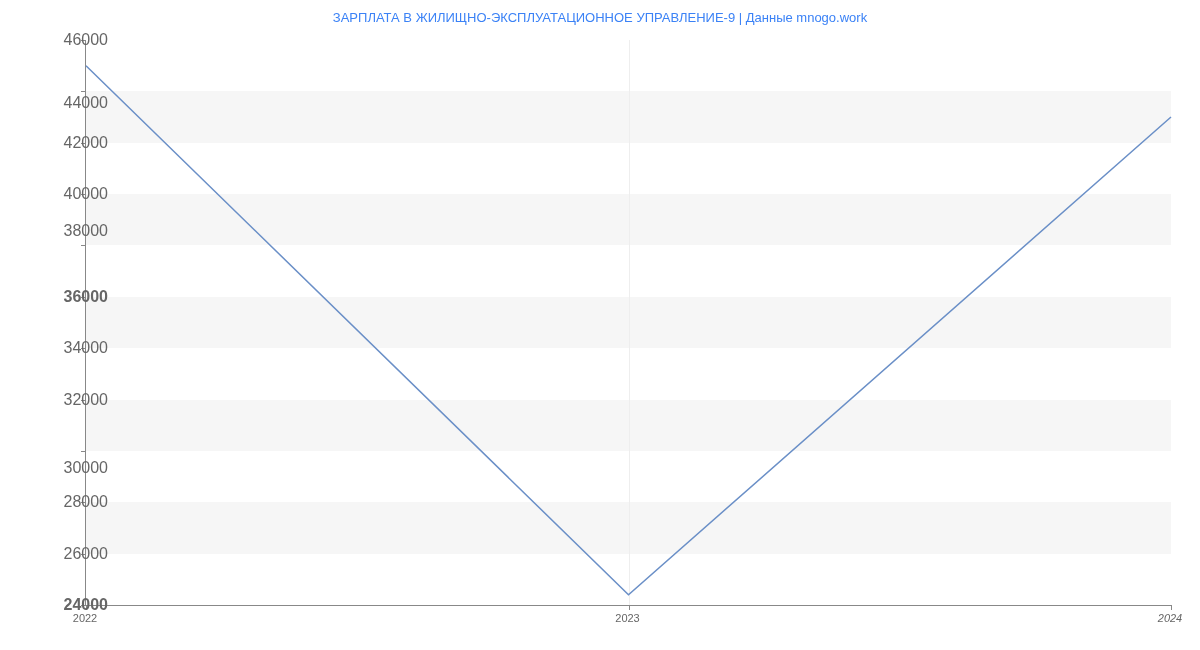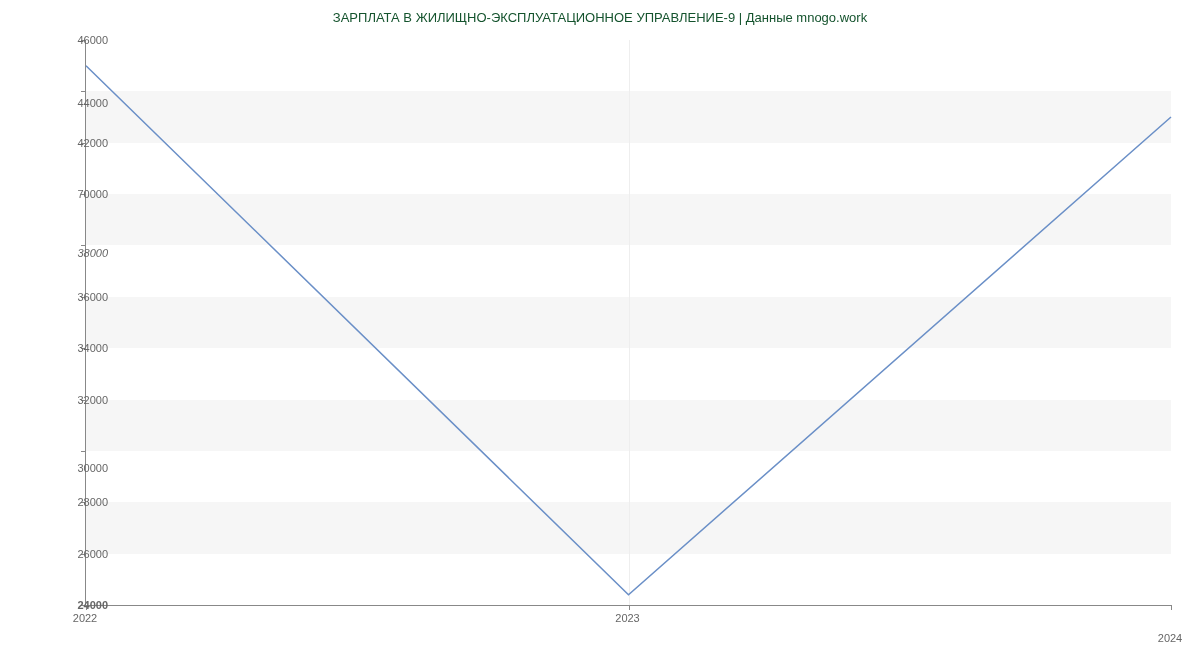--- a/index.html
+++ b/index.html
@@ -7,21 +7,21 @@
     padding: 0;
     font-family: Arial, sans-serif;
     background: #fff;
     width: 1200px;
     height: 650px;
     position: relative;
   }
   .title {
     text-align: center;
     font-size: 13px;
-    color: #14532d;
+    color: #3b82f6;
     padding-top: 10px;
     padding-bottom: 10px;
   }
   .chart-container {
     position: absolute;
     left: 85px;
     top: 40px;
     width: 1085px;
     height: 565px;
   }
@@ -38,21 +38,21 @@
     position: absolute;
     left: 0;
     width: 100%;
     background: #f6f6f6;
   }
   .y-tick-label {
     position: absolute;
     right: 1092px;
     width: 50px;
     text-align: right;
-    font-size: 11px;
+    font-size: 16px;
     color: #666;
     transform: translateY(-50%);
   }
   .y-tick-mark {
     position: absolute;
     left: -5px;
     width: 5px;
     height: 1px;
     background: #888;
   }
@@ -119,21 +119,21 @@
       <div class="x-tick-mark" style="left: 1085px;"></div>
     </div>
 </div>
 
 <div class="y-tick-label" style="top: 605px; font-weight: bold;">24000</div>
 <div class="y-tick-label" style="top: 553.636px;">26000</div>
 <div class="y-tick-label" style="top: 502.273px;">28000</div>
 <div class="y-tick-label" style="top: 450.909px; margin-top: 17px;">30000</div>
 <div class="y-tick-label" style="top: 399.545px;">32000</div>
 <div class="y-tick-label" style="top: 348.182px;">34000</div>
-<div class="y-tick-label" style="top: 296.818px;">36000</div>
-<div class="y-tick-label" style="top: 253px; font-style: italic;">38000</div>
-<div class="y-tick-label" style="top: 194.091px;">70000</div>
+<div class="y-tick-label" style="top: 296.818px; font-weight: bold;">36000</div>
+<div class="y-tick-label" style="top: 231px;">38000</div>
+<div class="y-tick-label" style="top: 194.091px;">40000</div>
 <div class="y-tick-label" style="top: 142.727px;">42000</div>
 <div class="y-tick-label" style="top: 91px; margin-top: 12px;">44000</div>
 <div class="y-tick-label" style="top: 40px;">46000</div>
 <div class="x-tick-label" style="left: 85px; top: 612px;">2022</div>
 <div class="x-tick-label" style="left: 627.5px; top: 612px;">2023</div>
-<div class="x-tick-label" style="left: 1170px; top: 632px;">2024</div>
+<div class="x-tick-label" style="left: 1170px; top: 612px; font-style: italic;">2024</div>
 
 </body></html>

